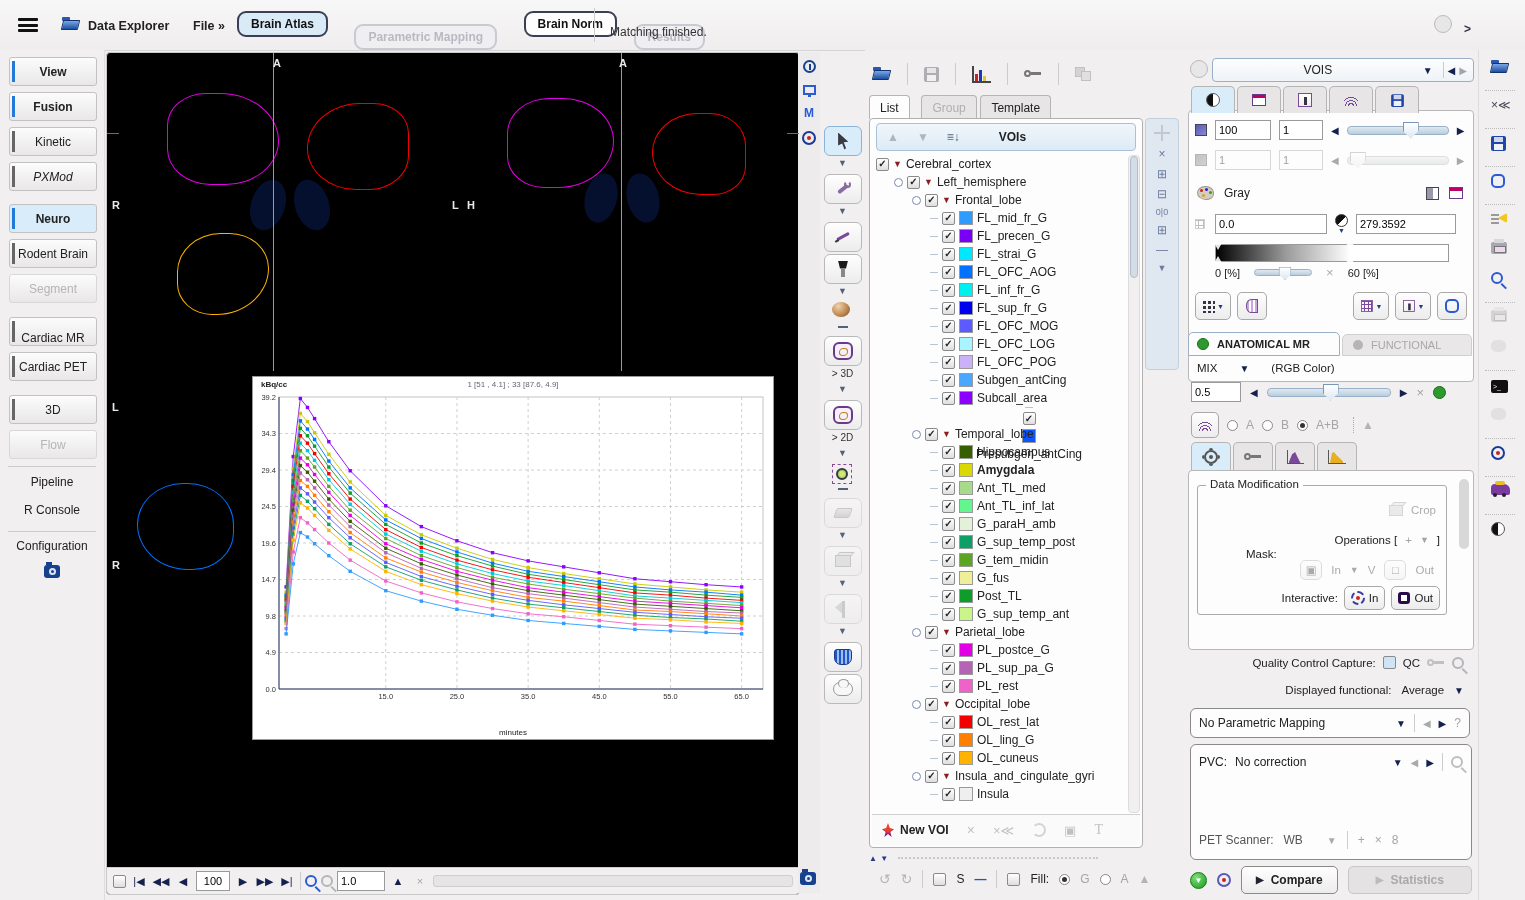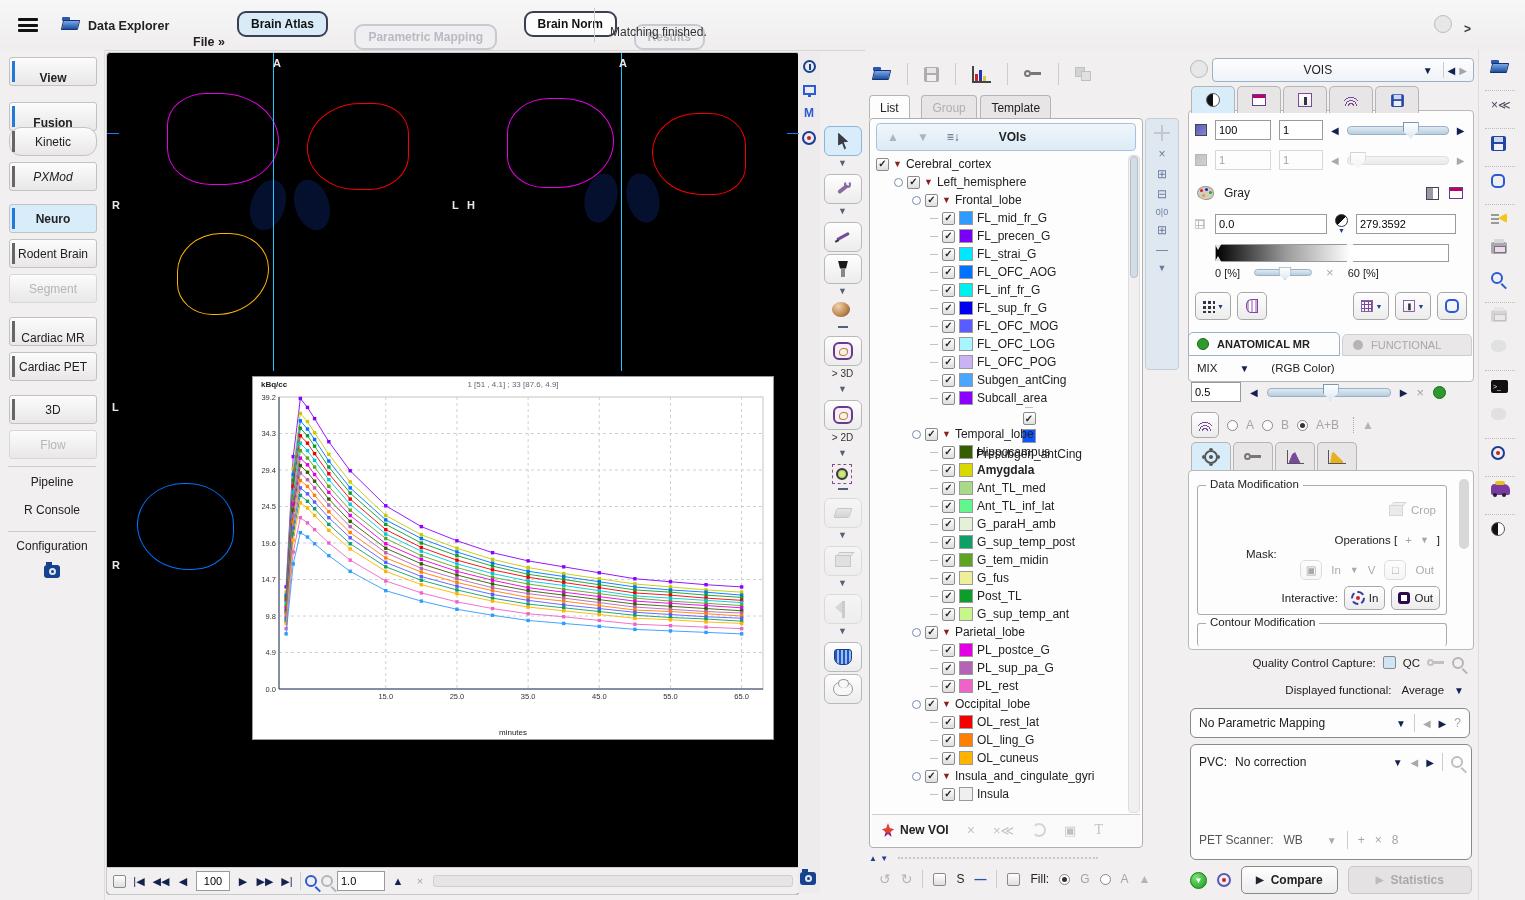--- a/index.html
+++ b/index.html
@@ -14,21 +14,21 @@
   .burger i{height:3px;background:#111;border-radius:1px;}
   .tb-title{font-weight:bold;font-size:12.5px;}
   .top-tab{position:absolute;top:11px;height:26px;border-radius:9px;display:flex;align-items:center;justify-content:center;font-weight:bold;font-size:12px;padding:0 12px;box-sizing:border-box;background:#fdfdfd;border:2px solid #3a3f55;color:#111;}
   .top-tab.active{background:#d9ebf7;}
   .top-tab.disabled{border-color:#c9c9d2;color:#b9b9c2;background:#efeff2;margin-top:13px;}
   .vsep{width:1px;background:#ccc;}
   
   #sidebar{left:0;top:50px;width:104px;height:850px;background:#f1efef;border-right:1px solid #ddd;}
   .side-btn{position:absolute;left:9px;width:86px;height:27px;border:1px solid #c2c2c2;border-radius:3px;background:linear-gradient(#fcfcfc,#e9e7e7);display:flex;align-items:center;justify-content:center;font-size:12px;cursor:pointer;}
   .side-btn .bar{position:absolute;left:2px;top:3px;bottom:3px;width:3px;background:#666;}
-  .side-btn.bold{font-weight:bold;align-items:flex-end;}
+  .side-btn.bold{font-weight:bold;}
   .side-btn.bold .bar{background:#2279d8;}
   .side-btn.selected{font-weight:bold;background:#d8ecfa;}
   .side-btn.selected .bar{background:#2279d8;}
   .side-btn.disabled{color:#b5b5b5;border-color:#d8d8d8;}
   .side-link{position:absolute;left:0;width:104px;text-align:center;font-size:12px;color:#222;cursor:pointer;}
   .hrline{position:absolute;left:8px;width:88px;border-top:1px solid #ccc;}
   
   #viewer{left:106px;top:52px;width:692px;height:841px;border:1px solid #c8c8c8;border-radius:4px;background:#000;overflow:hidden;}
   .slice{position:absolute;}
   .slice .vent{position:absolute;background:#05102e;border-radius:50%;}
@@ -192,40 +192,40 @@
 <div id="app">
 
   <div id="topbar" class="abs">
     <div class="abs burger" style="left:18px;top:18px;">
         <i></i>
         <i></i>
         <i></i>
       </div>
     <span class="ic k-folder abs" style="left:62px;top:17px;"></span>
     <span class="abs tb-title" style="left:88px;top:19px;">Data Explorer</span>
-    <span class="abs tb-title" style="left:193px;top:19px;margin-top:16px;">File »</span>
+    <span class="abs tb-title" style="left:193px;top:19px;">File »</span>
     <div id="toptabs">
         <div class="top-tab active" style="left: 237px;">Brain Atlas</div>
         <div class="top-tab disabled" style="left: 354.4px;">Parametric Mapping</div>
         <div class="top-tab normal" style="left: 523.6px;">Brain Norm</div>
         <div class="top-tab disabled" style="left: 633.6px;">Results</div>
       </div>
     <div class="abs vsep" style="left:594px;top:8px;height:34px;"></div>
     <span class="abs" style="left:610px;top:25px;color:#333;">Matching finished.</span>
     <div class="abs" style="left:1434px;top:15px;width:16px;height:16px;border-radius:50%;background:#e7e7e7;border:1px solid #bbb;"></div>
     <span class="abs" style="left:1464px;top:22px;color:#334;font-weight:bold;">&gt;</span>
   </div>
 
   <div id="sidebar" class="abs"><div class="side-btn bold" style="top: 7px;">
         <span class="bar"></span>
         <span>View</span>
-      </div><div class="side-btn bold" style="top: 42px; margin-top: 10px;">
+      </div><div class="side-btn bold" style="top: 42px;">
         <span class="bar"></span>
         <span>Fusion</span>
-      </div><div class="side-btn normal" style="top: 77px; border-radius: 12px;">
+      </div><div class="side-btn normal" style="top: 77px;">
         <span class="bar"></span>
         <span>Kinetic</span>
       </div><div class="side-btn normal" style="top: 112px; font-style: italic;">
         <span class="bar"></span>
         <span>PXMod</span>
       </div><div class="side-btn selected" style="top: 154px;">
         <span class="bar"></span>
         <span>Neuro</span>
       </div><div class="side-btn normal" style="top: 189px;">
         <span class="bar"></span>
@@ -1168,23 +1168,20 @@
           <span class="smallbtn" style="height:22px;padding:0 6px;gap:4px;">
               <span class="ic k-target2"></span>
               <span>In</span>
             </span>
           <span class="smallbtn" style="height:22px;padding:0 6px;gap:4px;">
               <span style="width:12px;height:12px;border:3px solid #2a0a4a;border-radius:3px;box-sizing:border-box;background:#fff;"></span>
               <span>Out</span>
             </span>
         </div>
       </div>
-      <div class="group" style="left:8px;top:152px;width:248px;height:22px;border-bottom:none;">
-        <span class="glab">Contour Modification</span>
-      </div>
     </div>
 
     <div class="abs" style="left:0;top:606px;width:287px;display:flex;align-items:center;justify-content:flex-end;gap:7px;padding-right:8px;box-sizing:border-box;font-size:11.5px;">
       <span>Quality Control Capture:</span>
       <span class="cb" style="background:#cfe4f4;"></span>
       <span>QC</span>
       <span class="ic k-key dis"></span>
       <span class="ic k-zoom dis"></span>
     </div>
     <div class="abs" style="left:0;top:634px;width:287px;display:flex;align-items:center;justify-content:flex-end;gap:10px;padding-right:8px;box-sizing:border-box;font-size:11.5px;">

